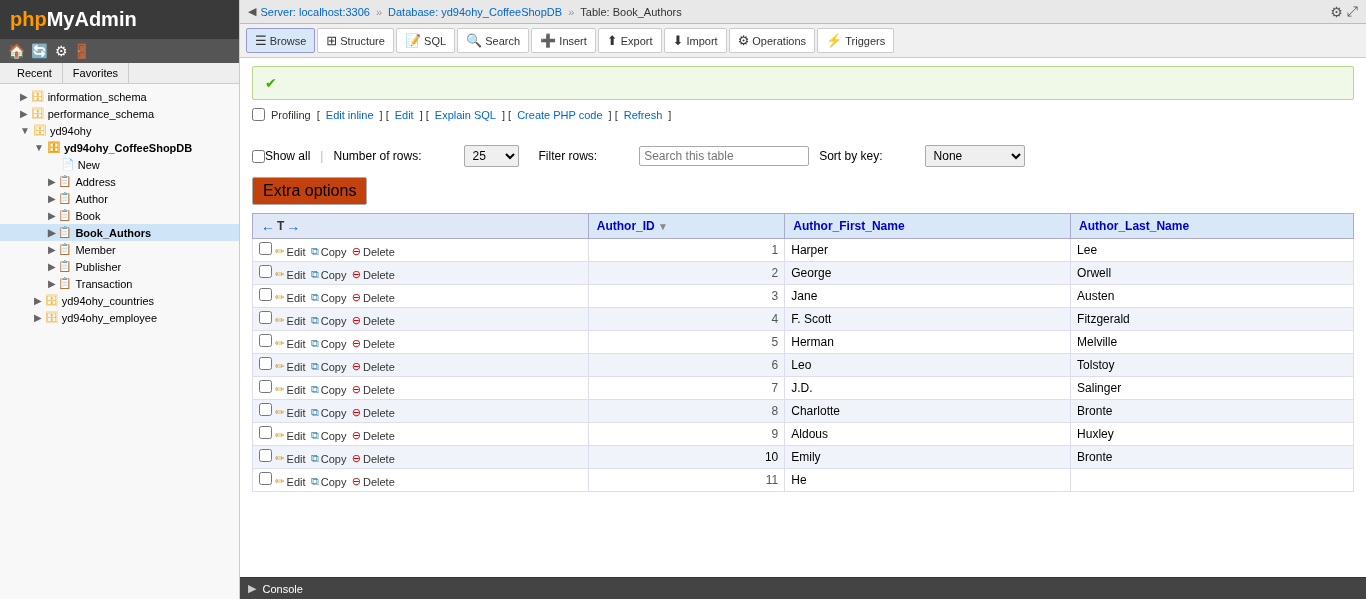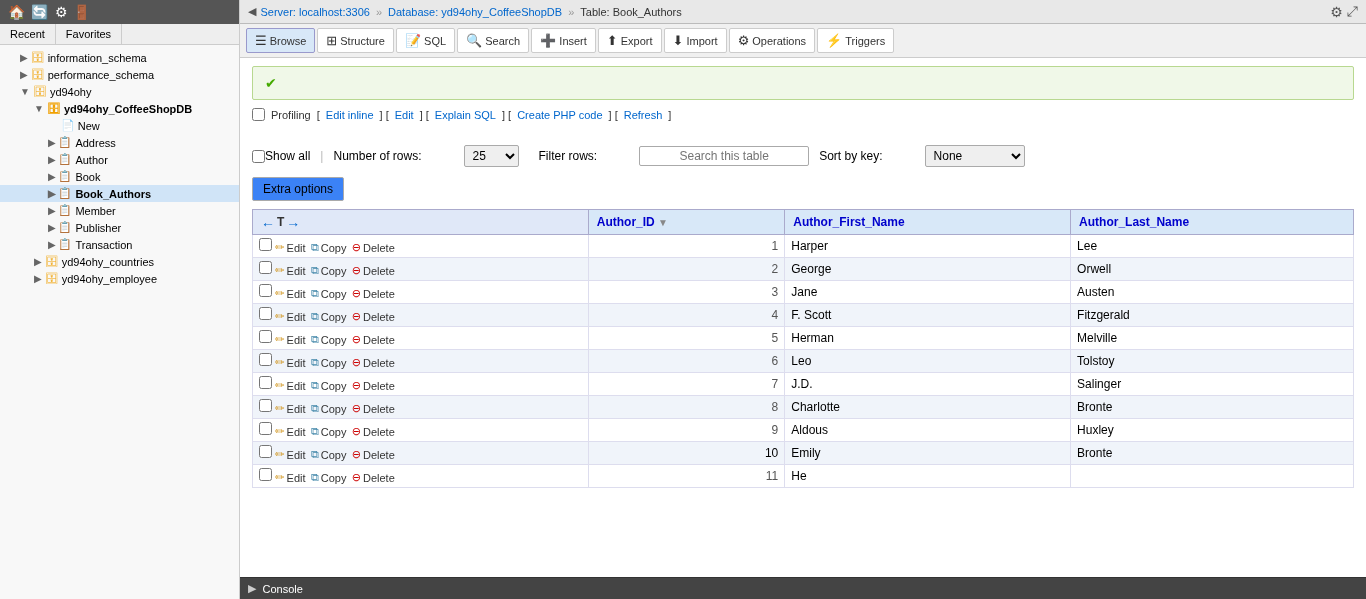--- a/index.html
+++ b/index.html
@@ -38,20 +38,21 @@
     .sidebar-icon {
       color: #fff;
       font-size: 14px;
       cursor: pointer;
     }
 
     #recent-fav {
       display: flex;
       border-bottom: 1px solid #ccc;
       background: #eee;
+      padding-left: 7px;
     }
     .rf-tab {
       padding: 4px 10px;
       cursor: pointer;
       font-size: 11px;
       border-right: 1px solid #ccc;
     }
 
     #tree {
       flex: 1;
@@ -191,32 +192,31 @@
       border: 1px solid #aaa;
       padding: 2px 4px;
       font-size: 12px;
       border-radius: 2px;
       margin-left: 32px;
     }
     #rows-select { width: 55px; }
     #search-input {
       width: 170px;
       padding: 3px 6px;
-      text-align: center;
     }
     #sort-select { width: 100px; }
     .divider-v { color: #bbb; }
 
     
     #extra-options-btn {
-      background: #3b82f6;
+      background: #c2410c;
       border: 1px solid #aaa;
       padding: 4px 10px;
       cursor: pointer;
-      font-size: 12px;
+      font-size: 16px;
       border-radius: 2px;
       margin-bottom: 8px;
     }
 
     
     #data-table {
       border-collapse: collapse;
       font-size: 12px;
       width: 100%;
     }
@@ -270,20 +270,25 @@
 
     
     #sidebar::-webkit-scrollbar { width: 6px; }
     #content::-webkit-scrollbar { width: 6px; }
     ::-webkit-scrollbar-thumb { background: #bbb; border-radius: 3px; }
   </style>
 </head>
 <body>
 
 <div id="sidebar">
+  <div id="logo-area">
+    <span id="logo-text">
+      <span id="logo-php">php</span><span id="logo-myadmin">MyAdmin</span>
+    </span>
+  </div>
   <div id="sidebar-icons">
     <span class="sidebar-icon">🏠</span>
     <span class="sidebar-icon">🔄</span>
     <span class="sidebar-icon">⚙</span>
     <span class="sidebar-icon">🚪</span>
   </div>
   <div id="recent-fav">
     <div class="rf-tab">Recent</div>
     <div class="rf-tab">Favorites</div>
   </div>

